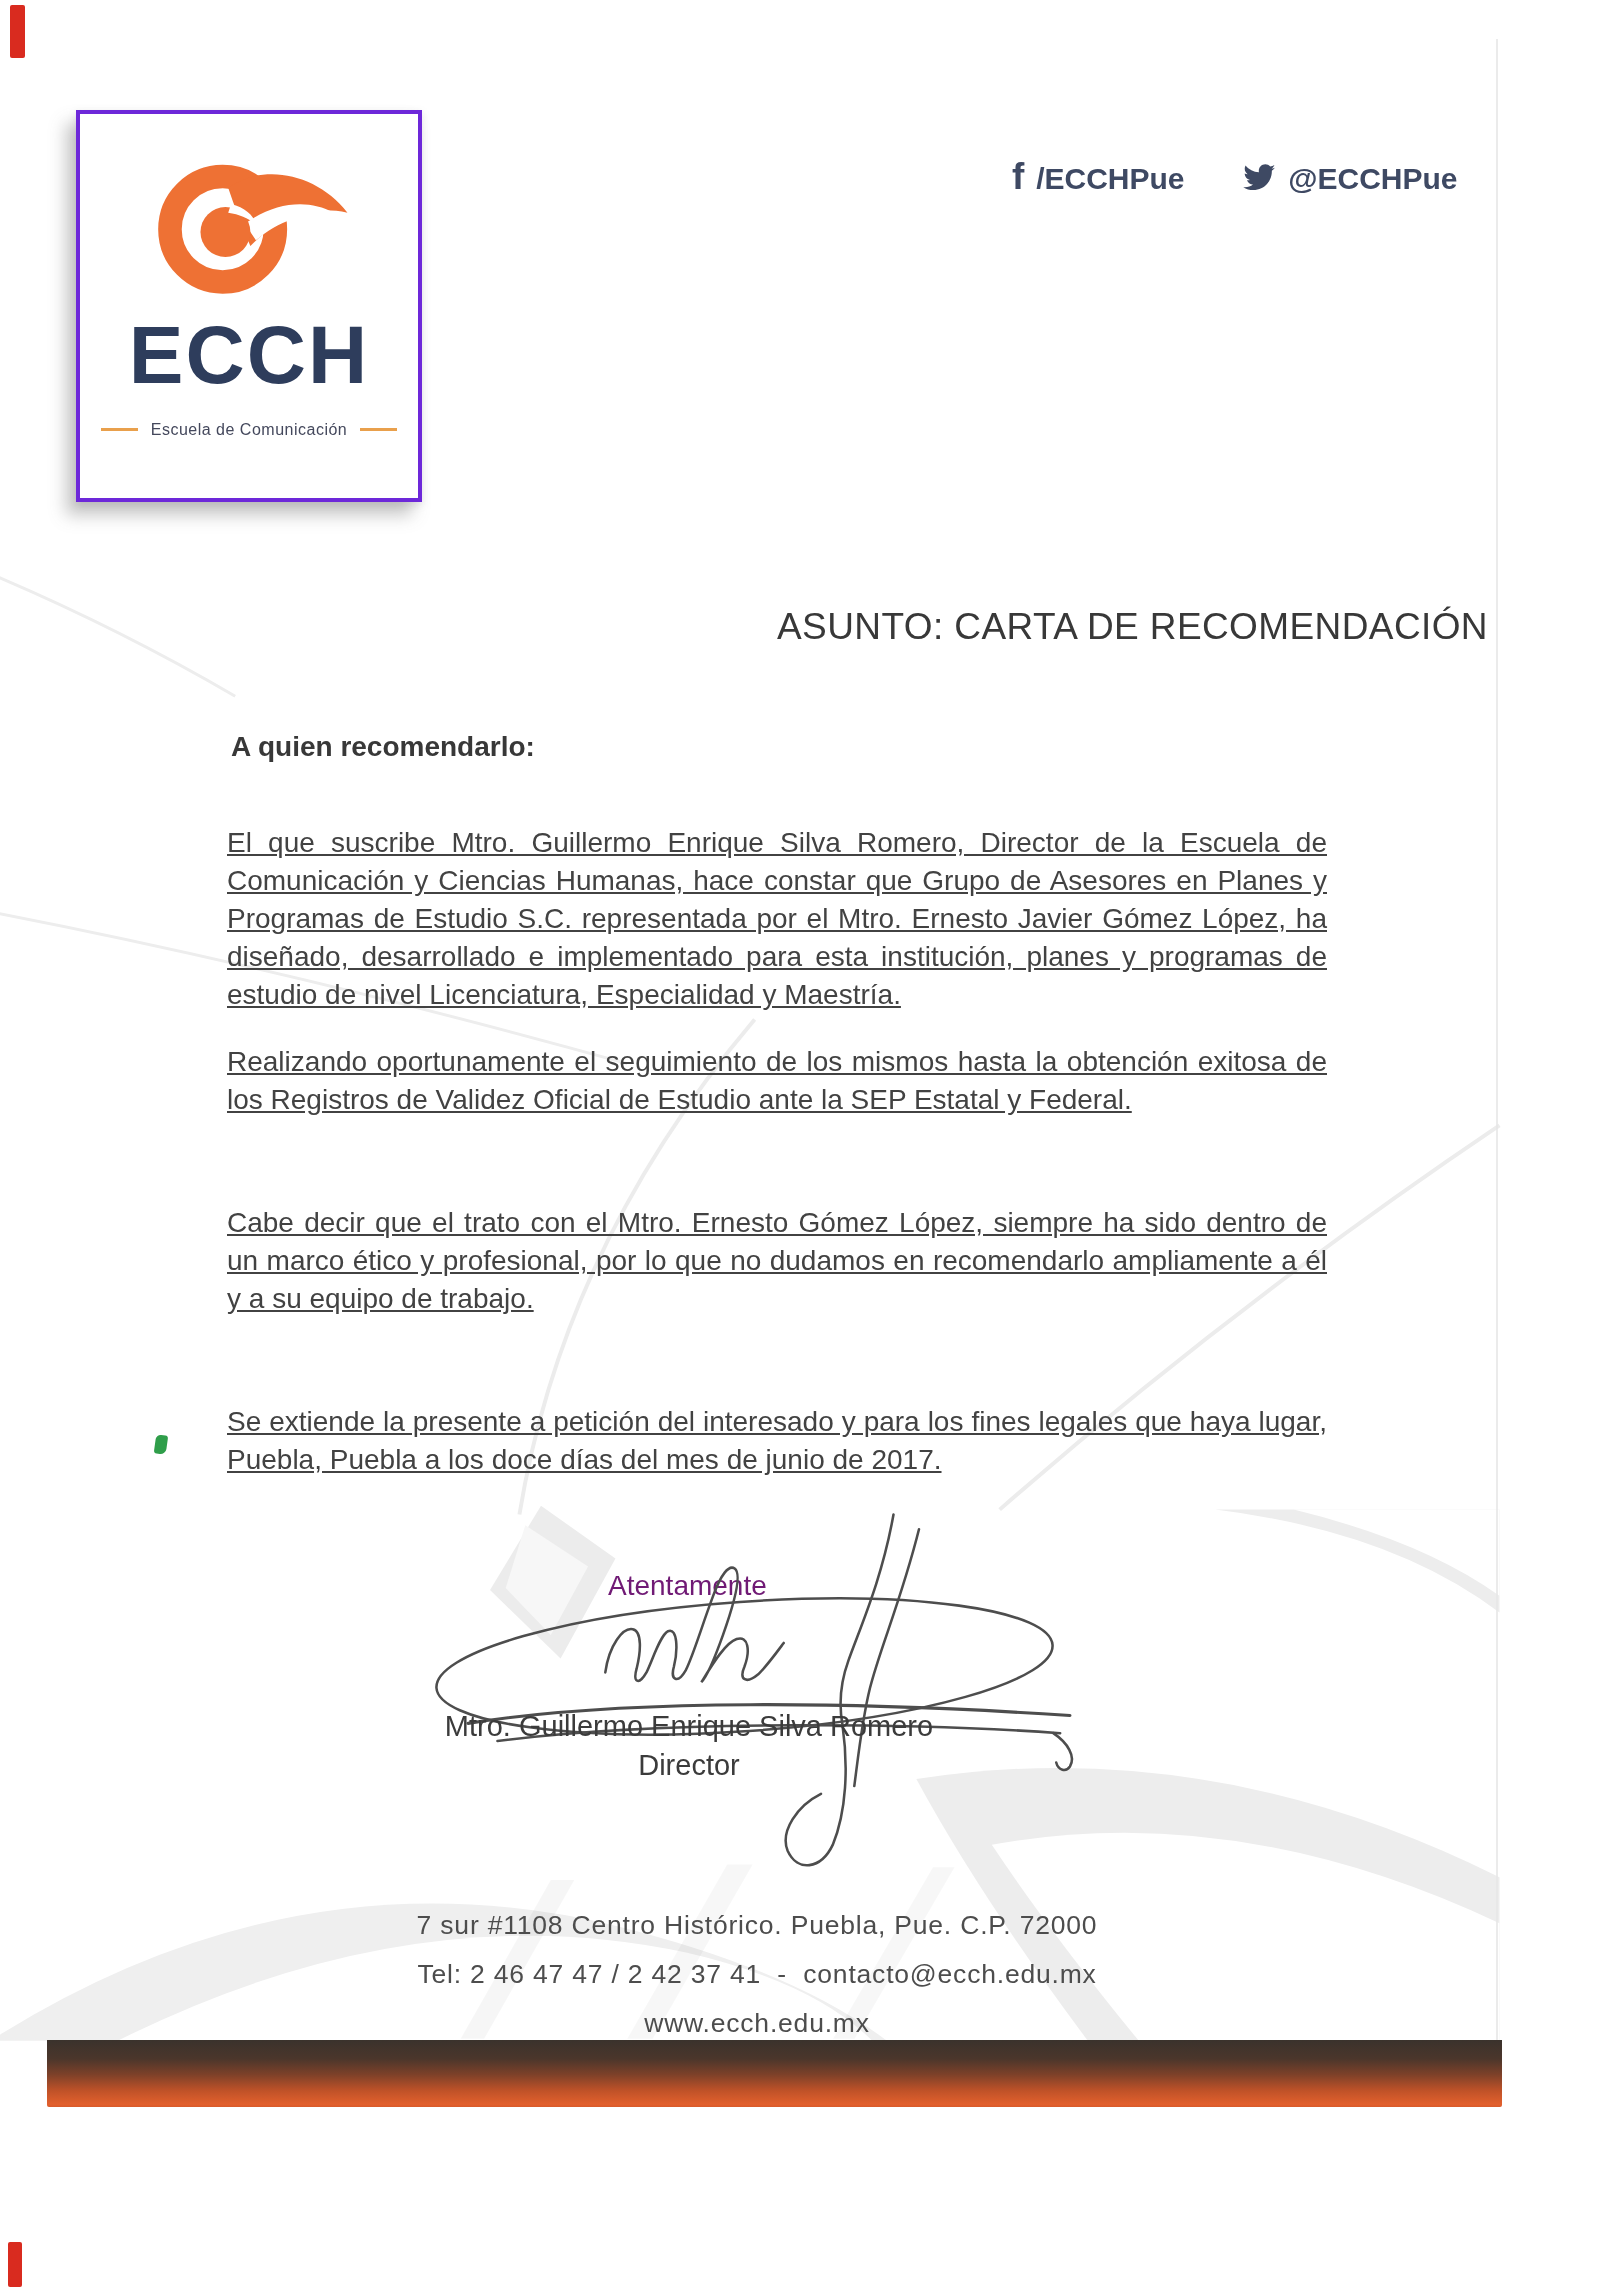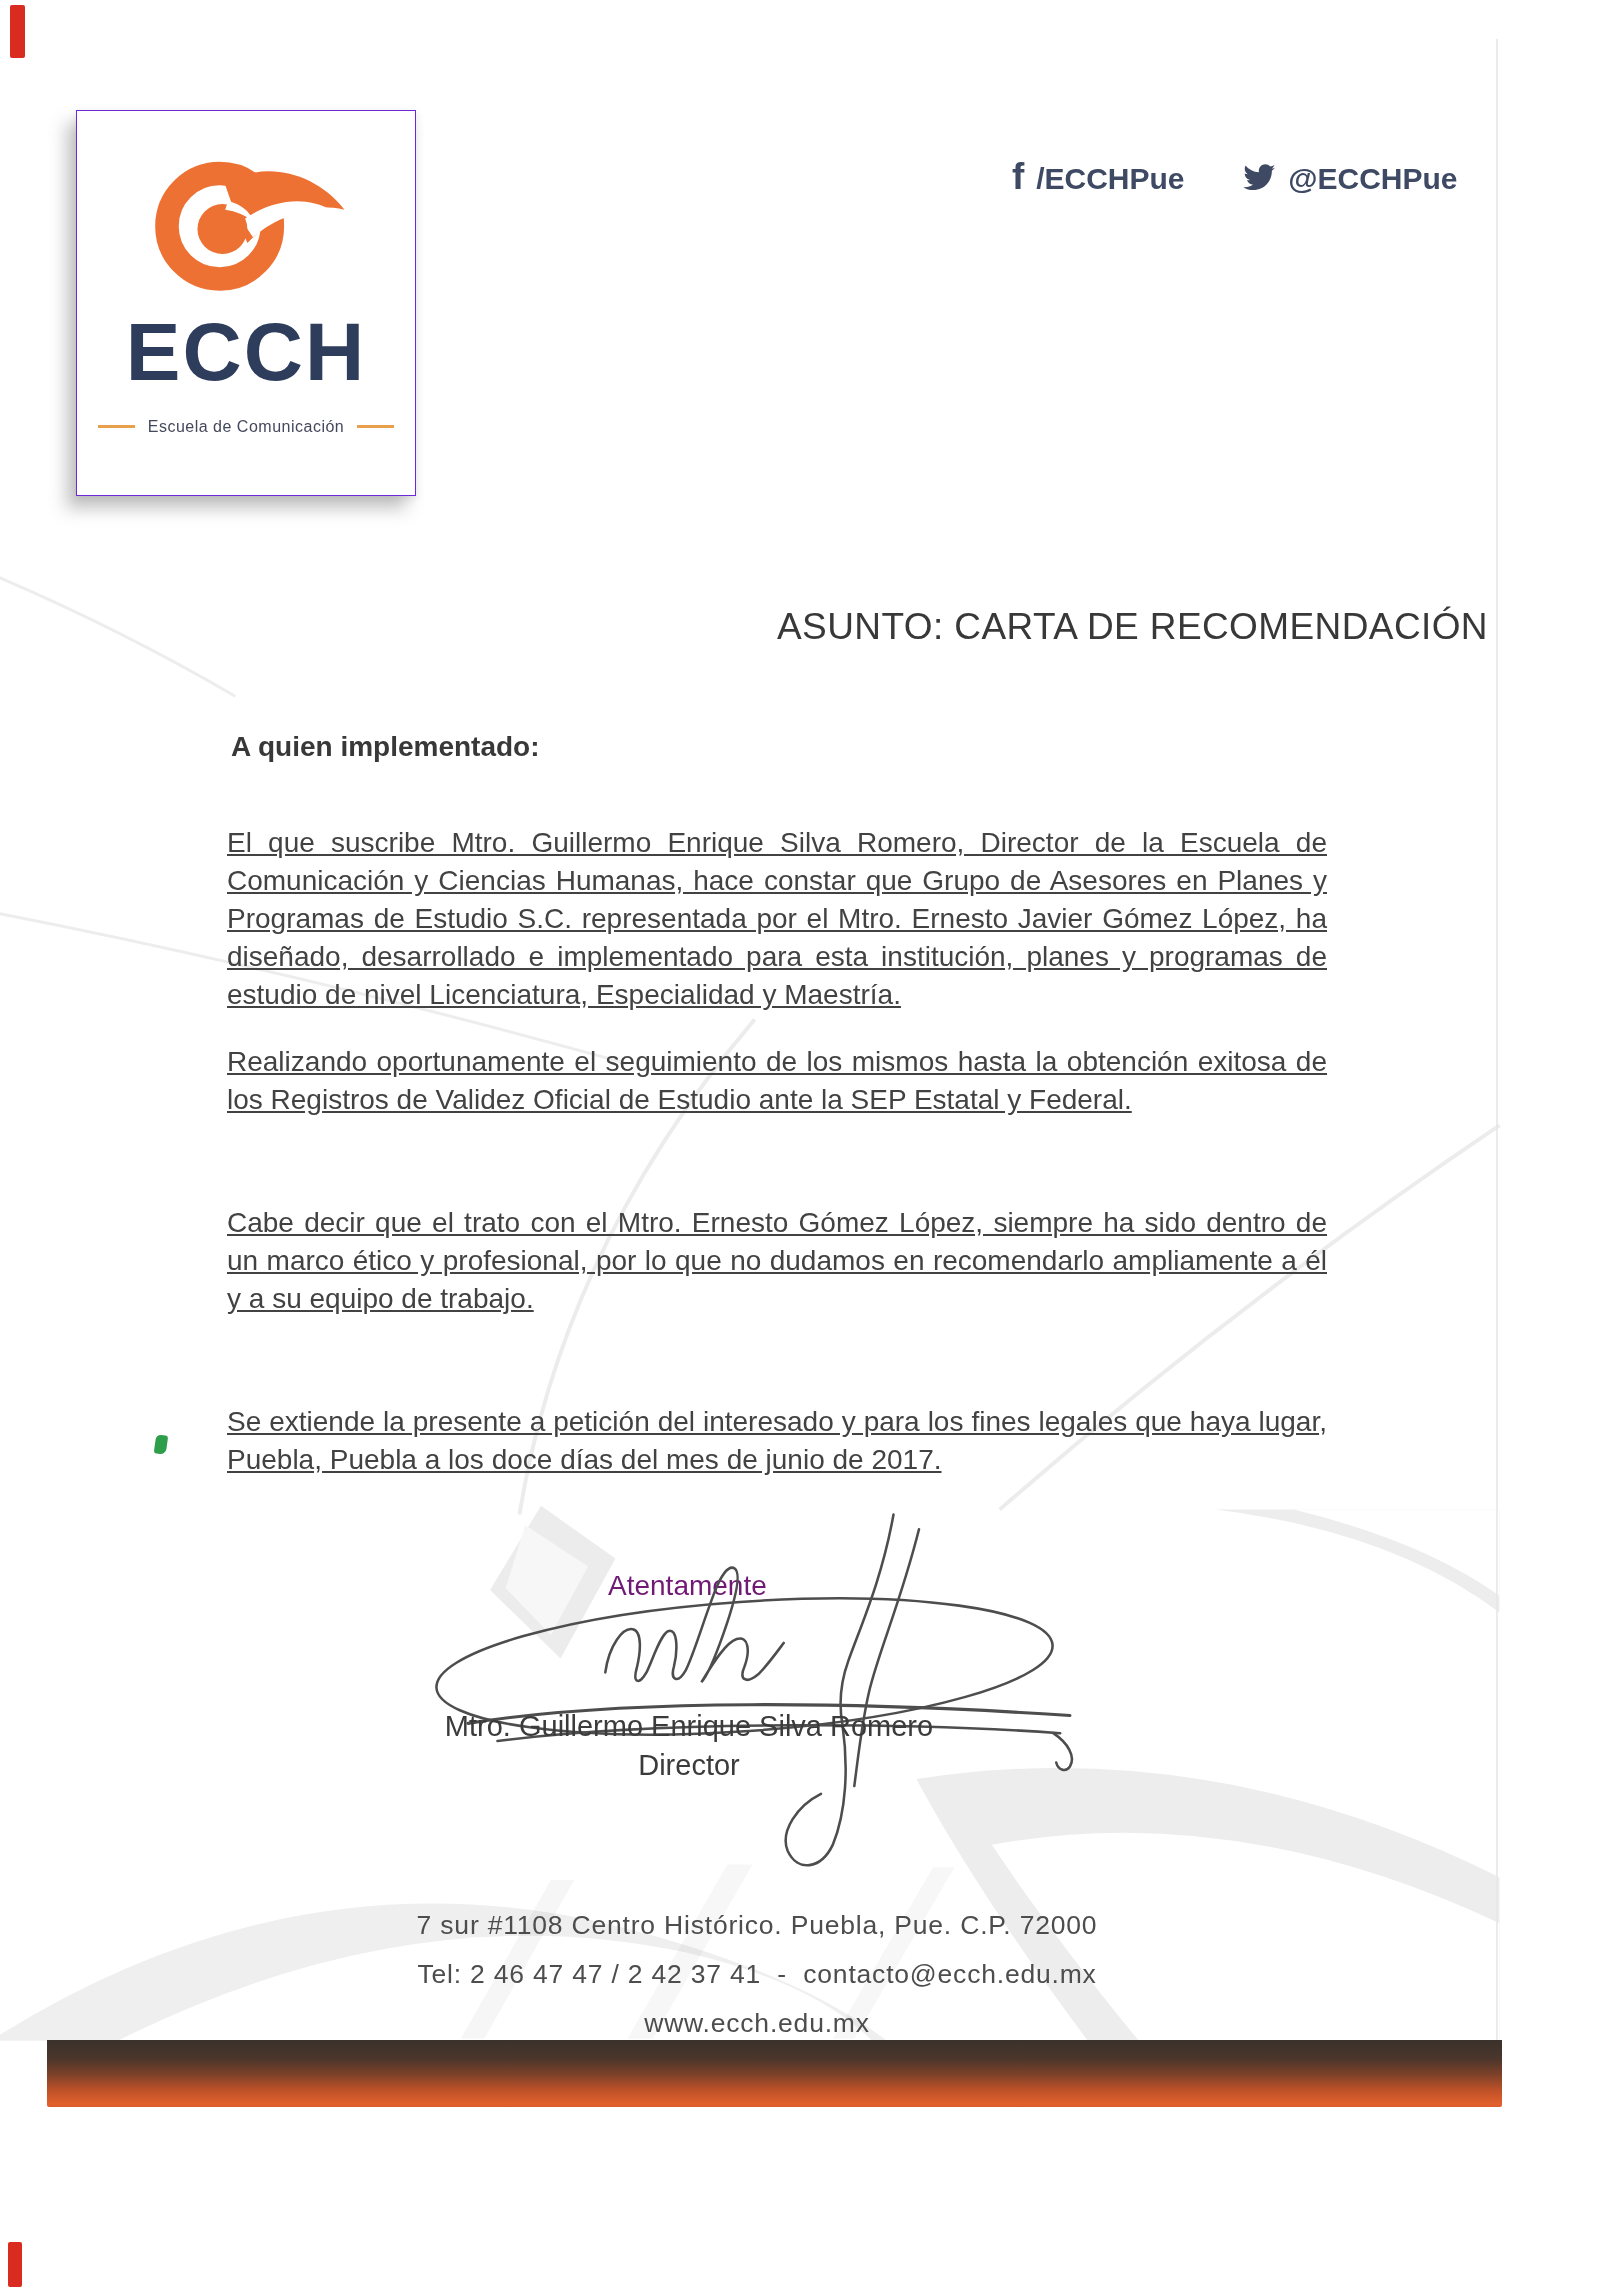--- a/index.html
+++ b/index.html
@@ -12,21 +12,21 @@
     color:#414141;
   }
   .abs{position:absolute;}
   
   .red-mark{position:absolute;background:#d92b1f;border-radius:2px;}
   .page-edge{position:absolute;left:1496px;top:39px;width:2px;height:2004px;background:#e6e6e6;opacity:.8;}
   
   .logo-card{
     position:absolute;left:76px;top:110px;width:338px;height:384px;
     background:#fff;
-    border:1px solid #6d28d9;
+    border:4px solid #6d28d9;
     box-shadow:-9.8px 12.7px 15.7px rgba(95,95,95,.35), 0 2.9px 7.8px rgba(120,120,120,.18);
     display:flex;flex-direction:column;align-items:center;
   }
   .logo-icon{margin-top:33px;width:208px;height:159px;}
   .logo-acronym{
     margin-top:7.8px;
     font-size:82px;font-weight:bold;letter-spacing:2px;
     color:#2e3d5c;line-height:1;
   }
   .logo-tagline{
@@ -137,21 +137,21 @@
     </span>
     <span class="social-item">
       <svg width="35" height="29" viewBox="0 0 24 20">
         <path fill="#3e4963" d="M23.6 2.4c-.8.4-1.7.6-2.6.8.9-.6 1.6-1.5 2-2.5-.9.5-1.9.9-2.9 1.1C19.2.7 18 .2 16.7.2c-2.5 0-4.5 2-4.5 4.5 0 .4 0 .7.1 1-3.7-.2-7-2-9.2-4.7-.4.7-.6 1.5-.6 2.3 0 1.6.8 2.9 2 3.7-.7 0-1.4-.2-2-.5v.1c0 2.2 1.6 4 3.6 4.4-.4.1-.8.2-1.2.2-.3 0-.6 0-.9-.1.6 1.8 2.2 3.1 4.2 3.1-1.5 1.2-3.5 1.9-5.6 1.9-.4 0-.7 0-1.1-.1 2 1.3 4.4 2 6.9 2 8.3 0 12.8-6.9 12.8-12.8v-.6c.9-.6 1.6-1.4 2.2-2.2z"></path>
       </svg>
       <span>@ECCHPue</span>
     </span>
   </div>
 
   <div class="subject">ASUNTO: CARTA DE RECOMENDACIÓN</div>
-  <div class="salutation">A quien implementado:</div>
+  <div class="salutation">A quien recomendarlo:</div>
 
   <p class="para p1">El que suscribe Mtro. Guillermo Enrique Silva Romero, Director de la Escuela de Comunicación y Ciencias Humanas, hace constar que Grupo de Asesores en Planes y Programas de Estudio S.C. representada por el Mtro. Ernesto Javier Gómez López, ha diseñado, desarrollado e implementado para esta institución, planes y programas de estudio de nivel Licenciatura, Especialidad y Maestría.</p>
   <p class="para p2">Realizando oportunamente el seguimiento de los mismos hasta la obtención exitosa de los Registros de Validez Oficial de Estudio ante la SEP Estatal y Federal.</p>
   <p class="para p3">Cabe decir que el trato con el Mtro. Ernesto Gómez López, siempre ha sido dentro de un marco ético y profesional, por lo que no dudamos en recomendarlo ampliamente a él y a su equipo de trabajo.</p>
   <p class="para p4">Se extiende la presente a petición del interesado y para los fines legales que haya lugar, Puebla, Puebla a los doce días del mes de junio de 2017.</p>
 
   <div class="green-mark"></div>
 
   <div class="closing">Atentamente</div>
 

